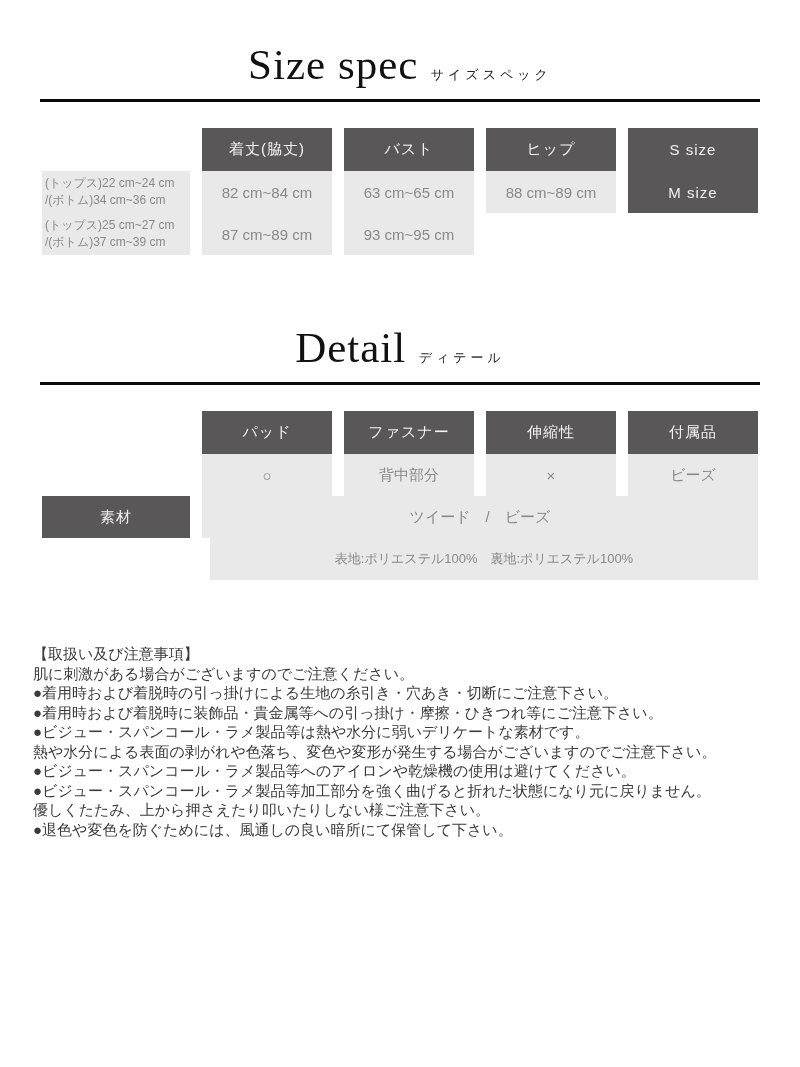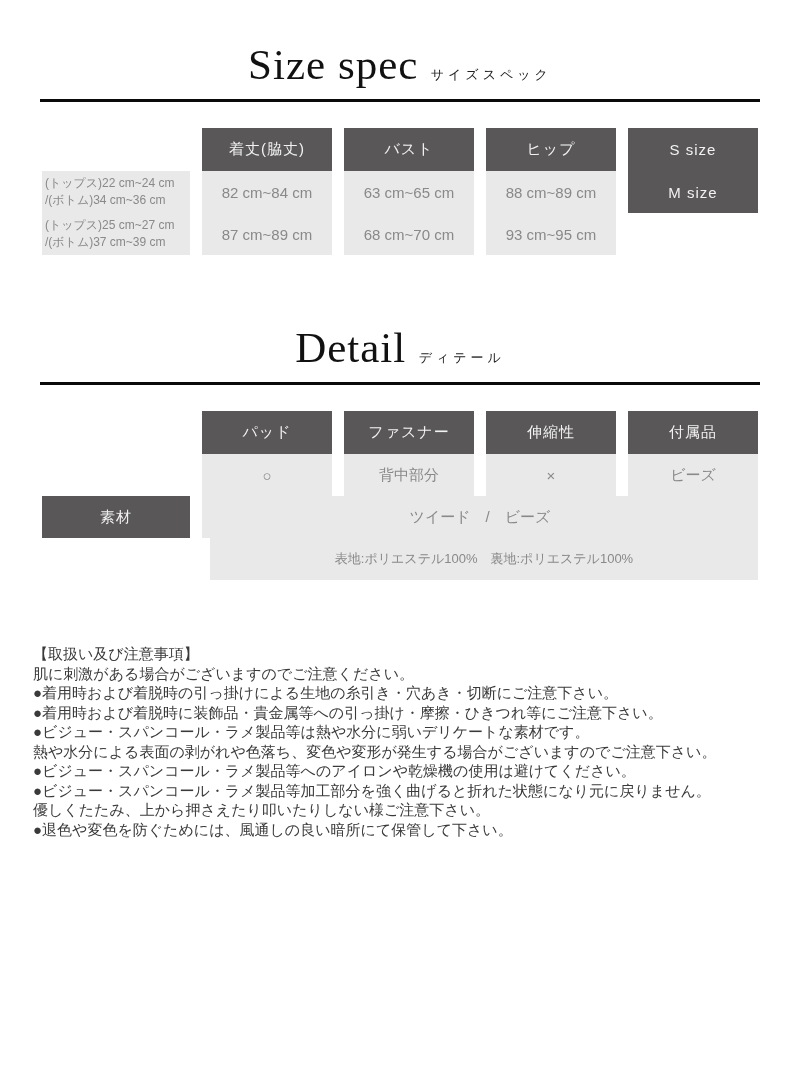--- a/index.html
+++ b/index.html
@@ -124,21 +124,20 @@
   <div class="cell light">88 cm~89 cm</div>
 
   <div class="cell dark">M size</div>
   <div class="cell light small-text">
     <div>
       <div>(トップス)25 cm~27 cm</div>
       <div>/(ボトム)37 cm~39 cm</div>
     </div>
   </div>
   <div class="cell light">87 cm~89 cm</div>
-  <div class="cell light">68 cm~70 cm</div>
   <div class="cell light">93 cm~95 cm</div>
 </div>
 
 <div class="section-title detail-title">
   <span class="en">Detail</span>
   <span class="ja">ディテール</span>
 </div>
 <div class="divider"></div>
 
 <div class="spec-grid detail-grid">

